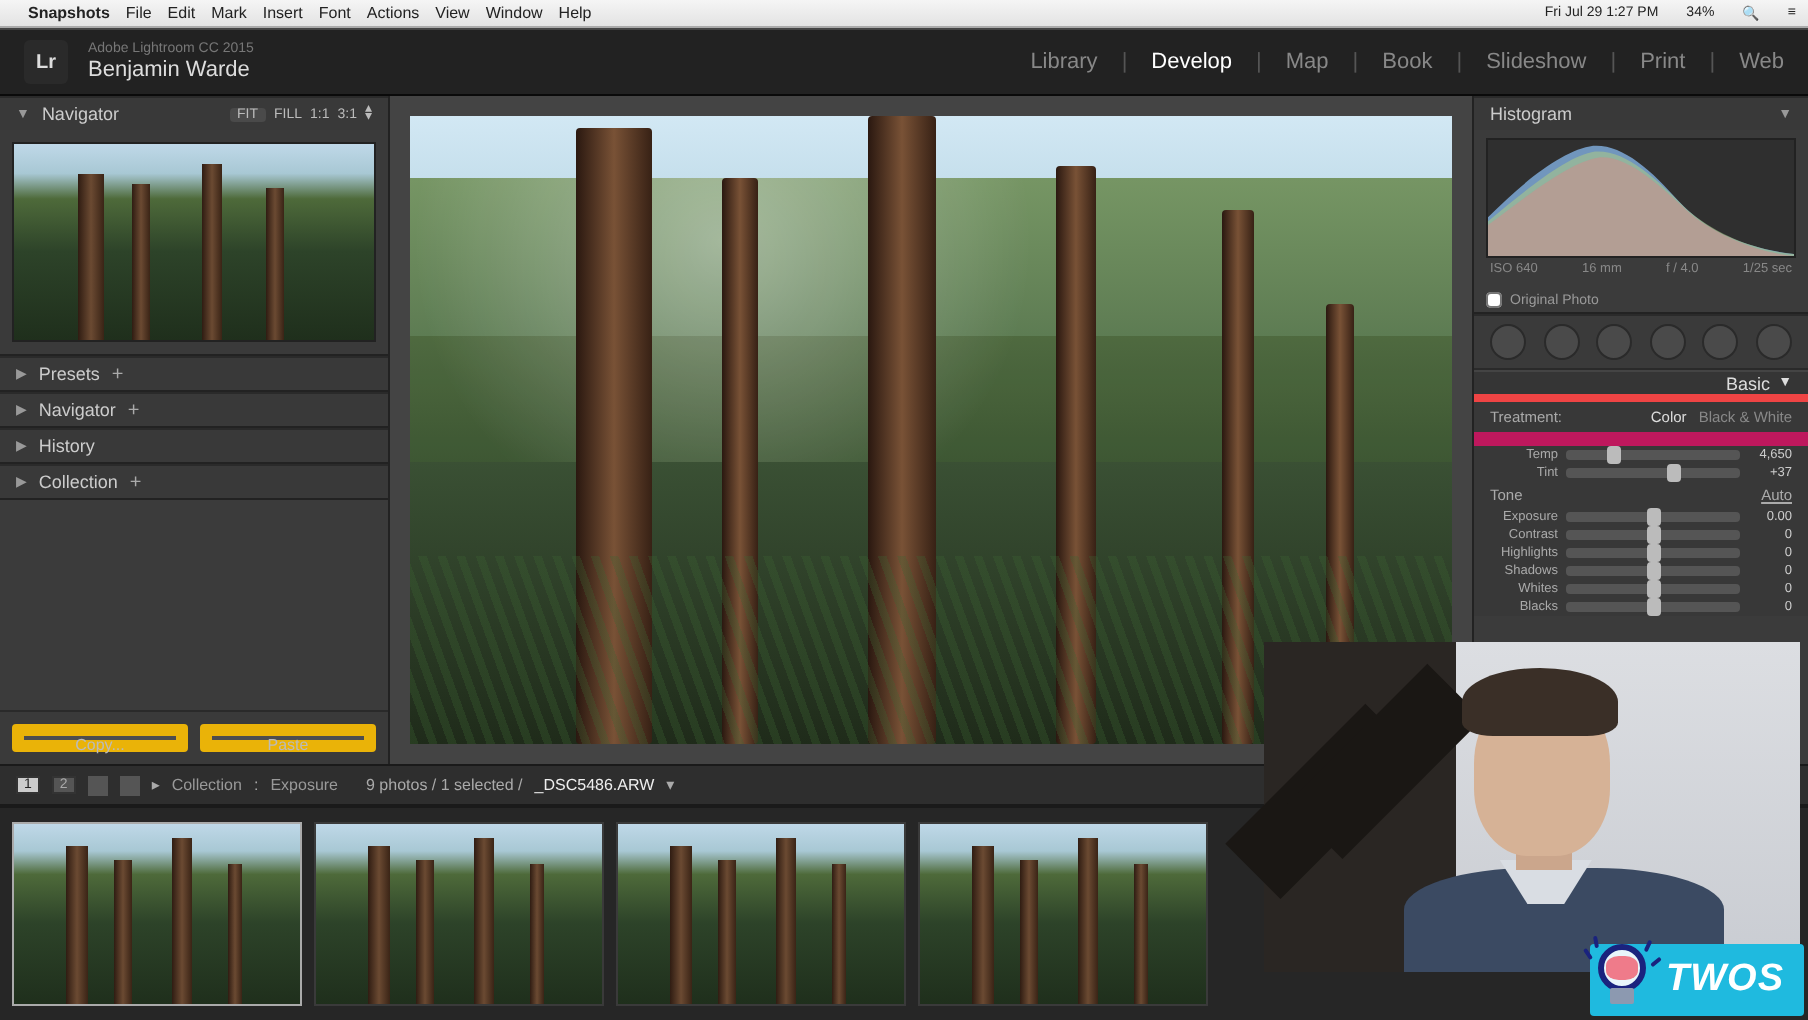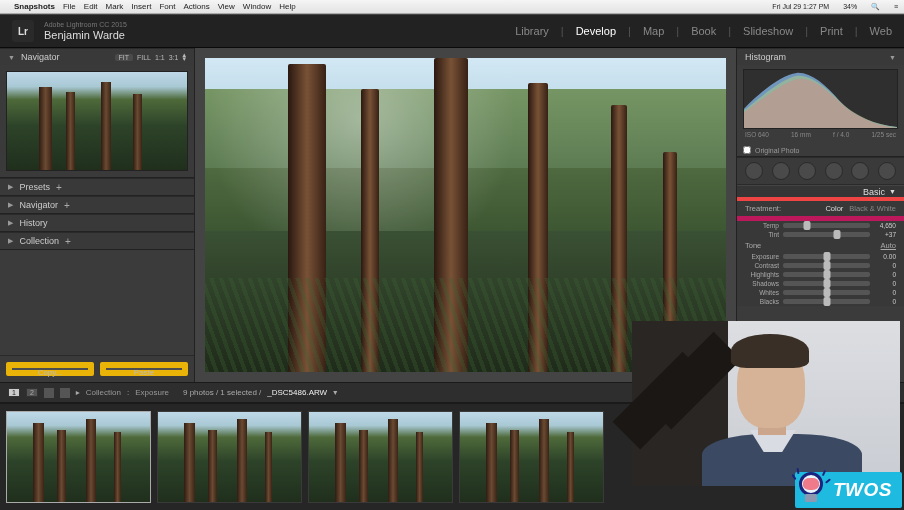--- a/index.html
+++ b/index.html
@@ -77,21 +77,21 @@
 .orig-photo { font-size: 7px; color: #999; padding: 2px 6px; display: flex; align-items: center; gap: 4px; }
 .orig-photo input { width: 8px; height: 8px; }
 
 .crop-tools { display: flex; justify-content: space-around; padding: 4px 4px; border-top: 1px solid #2a2a2a; border-bottom: 1px solid #2a2a2a; background: #3a3a3a; }
 .crop-tools .tool { width: 18px; height: 18px; background: #4a4a4a; border-radius: 50%; border: 1px solid #2a2a2a; cursor: pointer; }
 
 .basic-panel { background: #383838; }
 .basic-header { height: 16px; background: #353535; color: #ddd; font-size: 9px; display: flex; align-items: center; justify-content: flex-end; padding: 0 8px; border-top: 1px solid #444; border-bottom: 4px solid #ef4444; }
 .basic-header .tri { margin-left: 4px; font-size: 7px; }
 
-.treatment-row { display: flex; align-items: center; font-size: 7.5px; color: #aaa; padding: 3px 8px; gap: 6px; border-bottom: 5px solid #be185d; }
+.treatment-row { display: flex; align-items: center; font-size: 7.5px; color: #aaa; padding: 3px 8px; gap: 6px; border-bottom: 7px solid #be185d; }
 .treatment-row .lbl { flex: 1; }
 .treatment-row .opt { color: #ddd; }
 .treatment-row .opt.dim { color: #888; }
 
 .wb-row { display: flex; align-items: center; font-size: 7.5px; color: #aaa; padding: 3px 8px; gap: 6px; }
 .wb-row .picker { width: 10px; height: 10px; background: linear-gradient(45deg, #aaa, #555); border-radius: 2px; }
 
 .slider-row { display: flex; align-items: center; padding: 1px 8px; gap: 4px; font-size: 6.5px; color: #aaa; }
 .slider-row .slbl { width: 34px; text-align: right; }
 .slider-row .sval { width: 22px; text-align: right; color: #ccc; font-size: 6.5px; }

